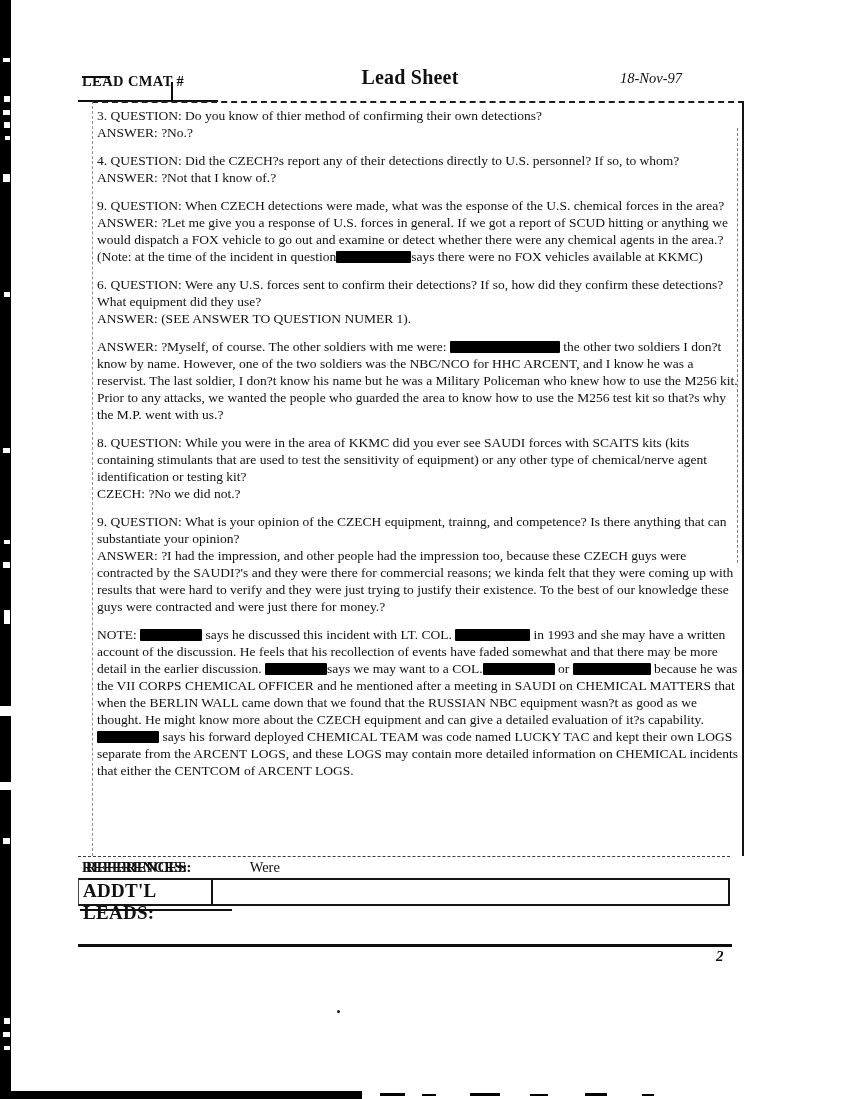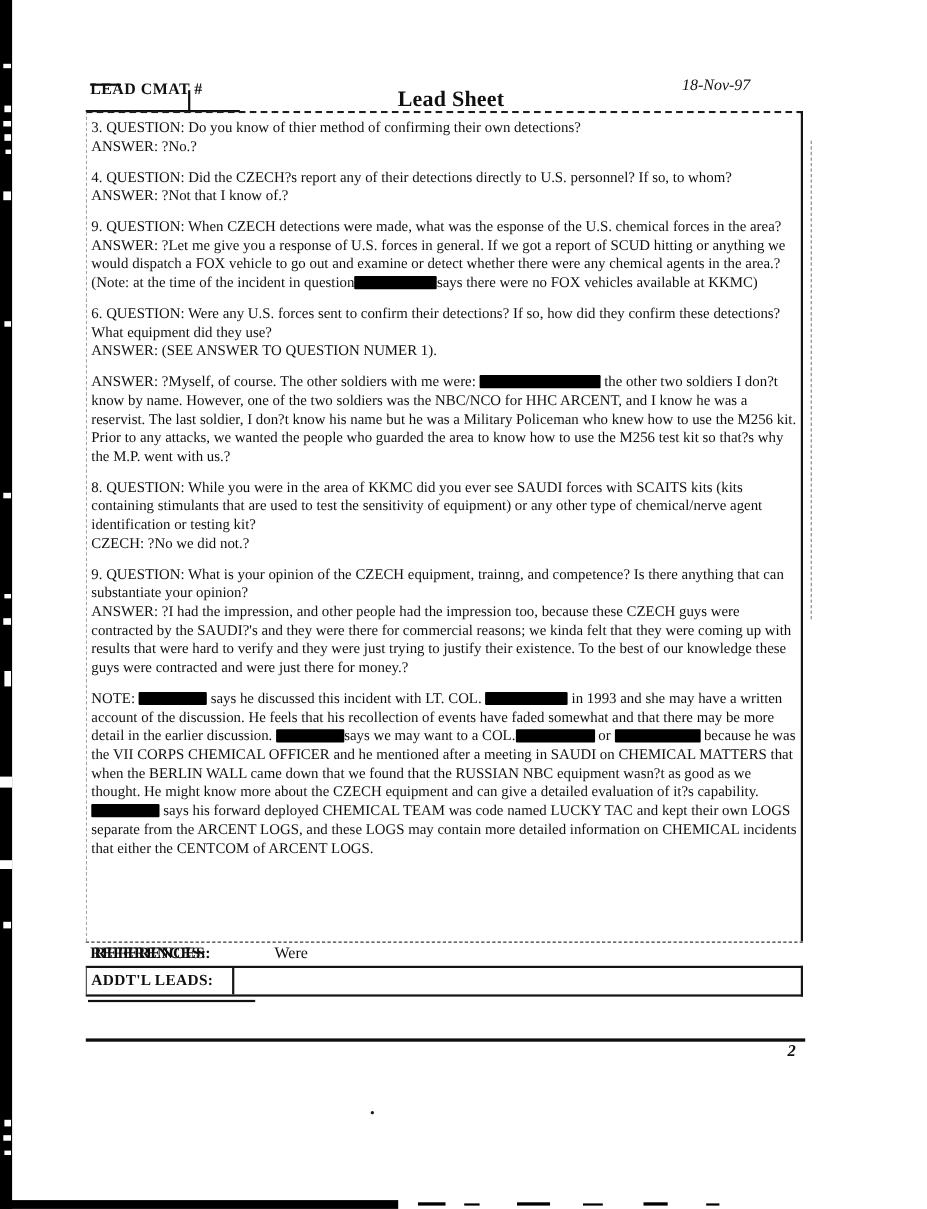--- a/index.html
+++ b/index.html
@@ -15,38 +15,38 @@
 
   
   .scan-strip { position:absolute; left:0; top:0; width:11px; height:1099px; background:#000; }
   .notch { position:absolute; background:#fff; }
   .bottom-band { position:absolute; left:0; top:1091px; width:362px; height:8px; background:#000; }
   .bottom-dash { position:absolute; background:#000; }
   .stray-dot { position:absolute; width:3px; height:3px; background:#1a1a1a; border-radius:50%; }
 
   
   .doc-title {
-    position:absolute; left:320px; top:79px; width:180px;
+    position:absolute; left:320px; top:66px; width:180px;
     text-align:center; font-size:20px; font-weight:bold; letter-spacing:0.2px;
   }
   .doc-date {
     position:absolute; left:620px; top:70px;
     font-size:14.5px; font-style:italic;
   }
   .lead-cmat-label {
     position:absolute; left:82px; top:73px;
     font-size:14.5px; font-weight:bold; letter-spacing:0.4px;
   }
   .lead-overline { position:absolute; left:82px; top:76px; width:28px; height:2px; background:#0d0d0d; }
   .lead-vline { position:absolute; left:171px; top:82px; width:2px; height:19px; background:#0d0d0d; }
   .lead-underline { position:absolute; left:78px; top:100px; width:140px; height:2px; background:#0d0d0d; }
 
   
   .main-box {
-    position:absolute; left:78px; top:101px; width:652px; height:755px;
+    position:absolute; left:92px; top:101px; width:652px; height:755px;
     border-top:2px dashed #1c1c1c;
     border-right:2px solid #141414;
     border-left:1px dashed #8f8f8f;
     box-sizing:border-box;
     padding:4px 2px 0 4px;
     font-size:13.5px; line-height:17px;
   }
   .qa-block { margin-bottom:11px; }
   .qa-line, .note-text { white-space:normal; }
   .dashed-vline-right {
@@ -71,22 +71,22 @@
   .ref-label {
     font-weight:bold; margin-left:4px; letter-spacing:0.3px;
     text-shadow:4px 0 0 #101010;
   }
   .ref-value { margin-left:62px; }
   .leads-row {
     position:absolute; left:78px; top:878px; width:652px; height:28px;
     border:2px solid #141414; border-left:1px solid #444;
     background:#fff;
     box-sizing:border-box;
-    display:flex; align-items:center;
-    font-size:14px;
+    display:flex; align-items:flex-start;
+    font-size:19px;
   }
   .leads-label {
     font-weight:bold; margin-left:4px; letter-spacing:0.3px;
     width:128px; flex:0 0 auto;
   }
   .leads-divider { width:2px; align-self:stretch; background:#141414; flex:0 0 auto; }
   .leads-value { flex:1; }
   .leads-underline { position:absolute; left:80px; top:909px; width:152px; height:2px; background:#111; }
 
   

